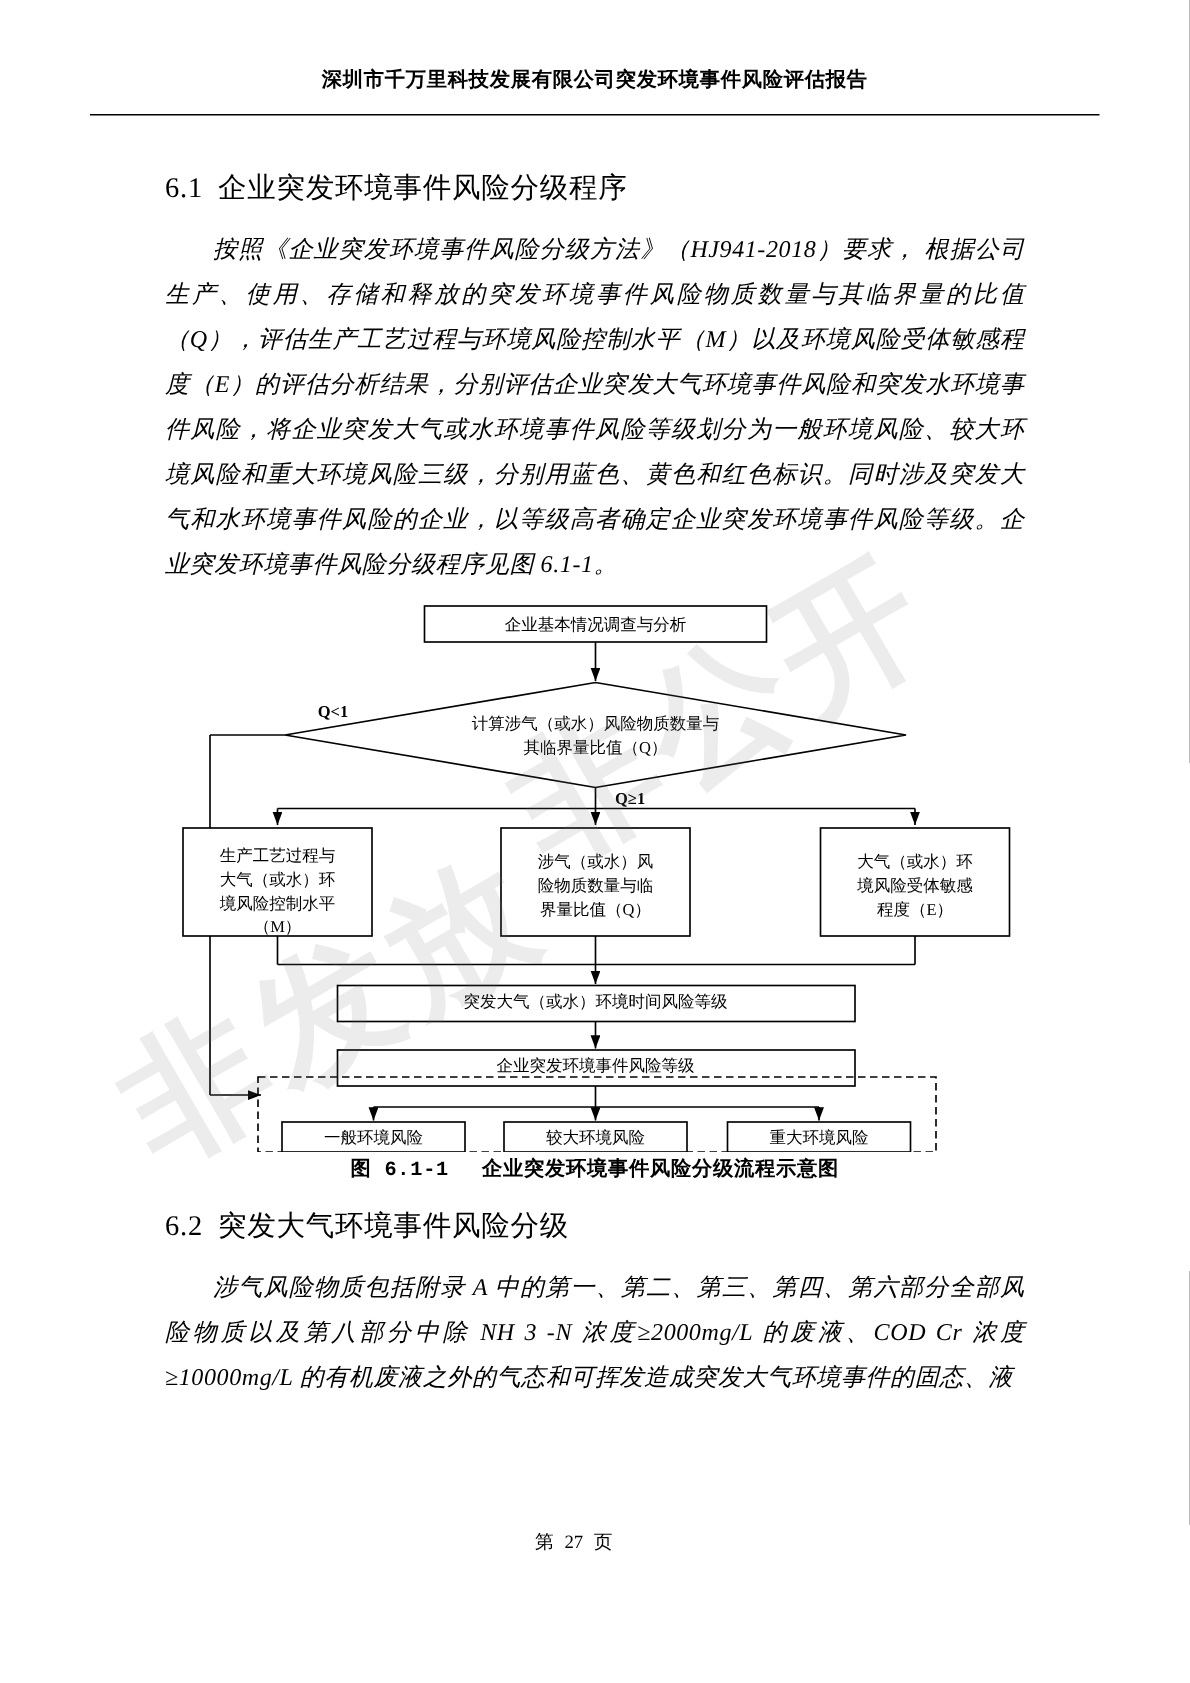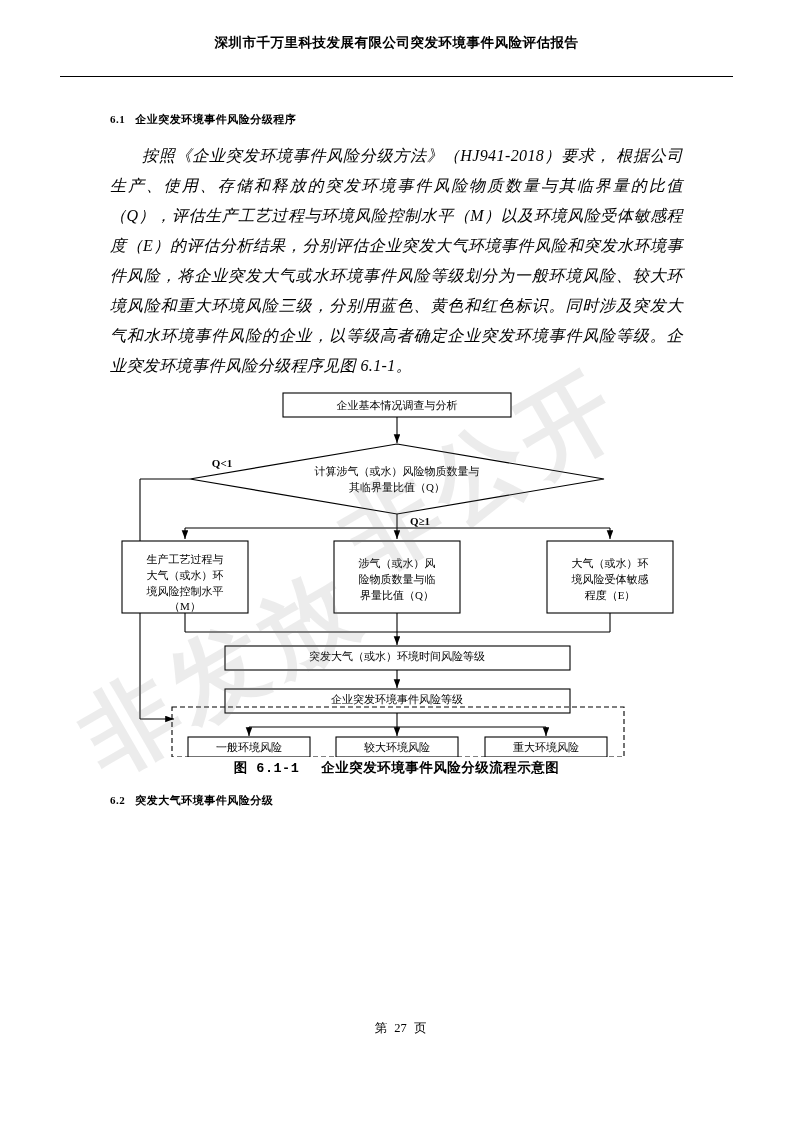--- a/index.html
+++ b/index.html
@@ -35,21 +35,21 @@
     white-space: nowrap;
     letter-spacing: 6px;
   }
   .wm1 { left: 330px; top: 410px; }
   .wm2 { left: 70px;  top: 610px; }
 
   
   .header {
     position: absolute;
     left: 60px;
-    top: 34px;
+    top: 44px;
     width: 673px;
     text-align: center;
     font-family: "Liberation Serif", serif;
     font-weight: bold;
     font-size: 13.5px;
     letter-spacing: 0.5px;
   }
   .header-rule {
     position: absolute;
     left: 60px;
@@ -69,22 +69,22 @@
   h1.sec {
     font-family: "Liberation Serif", serif;
     font-size: 20px;
     font-weight: bold;
     margin: 10px 0 18px 0;
     letter-spacing: 1px;
   }
   h1.sec .num { margin-right: 14px; }
   h2.sec {
     font-family: "Liberation Serif", serif;
-    font-size: 11px;
-    font-weight: bold;
+    font-size: 19px;
+    font-weight: normal;
     margin: 16px 0 14px 0;
     letter-spacing: 0.5px;
   }
   h2.sec .num { margin-right: 10px; }
   h3.sec {
     font-family: "Liberation Serif", serif;
     font-size: 14.5px;
     font-weight: bold;
     margin: 14px 0 12px 0;
     letter-spacing: 0.3px;
@@ -116,21 +116,21 @@
     font-weight: bold;
     text-align: center;
     margin: 2px 0 14px 0;
     letter-spacing: 0.5px;
   }
   .fig-caption .gap { display: inline-block; width: 22px; }
 
   
   .footer {
     position: absolute;
-    left: 64px;
+    left: 46px;
     top: 1020px;
     width: 673px;
     text-align: center;
     font-family: "Liberation Serif", serif;
     font-size: 12.5px;
   }
   .footer span { margin: 0 2px; }
 </style>
 </head>
 <body>
@@ -243,20 +243,21 @@
 
     <div class="fig-caption">
       <span>图 6.1-1</span><span class="gap"></span><span>企业突发环境事件风险分级流程示意图</span>
     </div>
 
     <h2 class="sec">
       <span class="num">6.2</span><span>突发大气环境事件风险分级</span>
     </h2>
 
 
+    <p class="body">涉气风险物质包括附录 A 中的第一、第二、第三、第四、第六部分全部风险物质以及第八部分中除 NH 3 -N 浓度≥2000mg/L 的废液、COD Cr 浓度≥10000mg/L 的有机废液之外的气态和可挥发造成突发大气环境事件的固态、液</p>
 
   </div>
 
   <div class="footer">
     <span>第</span>
     <span>27</span>
     <span>页</span>
   </div>
 
 </div>

